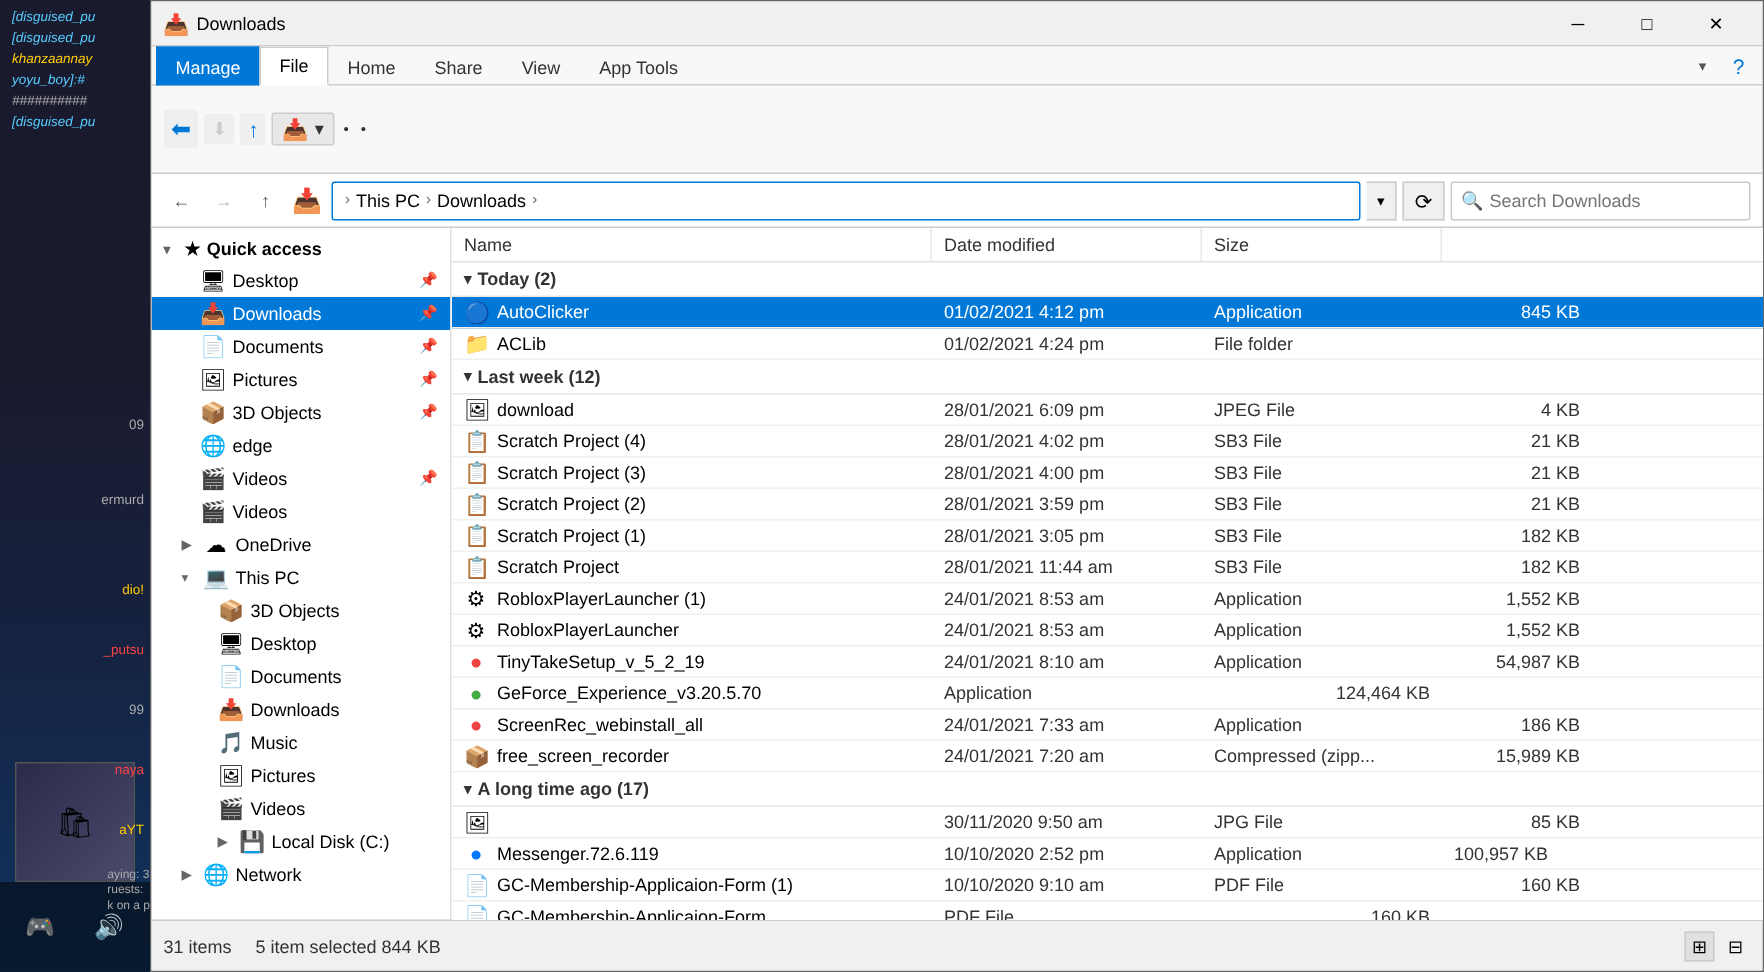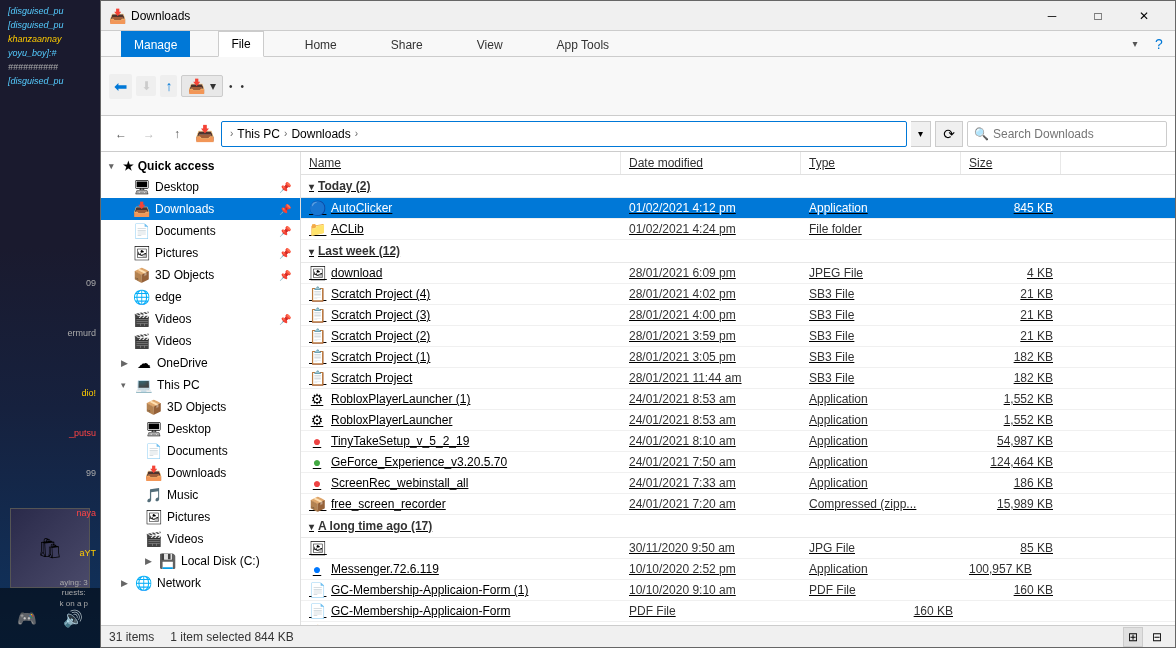--- a/index.html
+++ b/index.html
@@ -47,22 +47,21 @@
     
     .ribbon {
       background: #f8f8f8;
       border-bottom: 1px solid #ccc;
       flex-shrink: 0;
     }
     .ribbon-tabs {
       display: flex;
       height: 26px;
       border-bottom: 1px solid #ccc;
-      padding-left: 20px;
-      gap: 28px;
+      padding-left: 3px;
     }
     .ribbon-tab {
       padding: 0 12px;
       height: 26px;
       display: flex;
       align-items: center;
       font-size: 12px;
       cursor: pointer;
       border: 1px solid transparent;
       border-bottom: none;
@@ -179,21 +178,20 @@
     .nav-item .pin-icon { margin-left: auto; font-size: 10px; color: #888; }
     .nav-indent1 { padding-left: 20px; }
     .nav-indent2 { padding-left: 32px; }
     .nav-indent3 { padding-left: 44px; }
 
     
     .file-list {
       flex: 1;
       overflow-y: auto;
       background: #fff;
-      text-decoration: underline;
     }
     .column-header {
       display: grid;
       grid-template-columns: 320px 180px 160px 100px;
       border-bottom: 1px solid #e0e0e0;
       background: #fff;
       position: sticky;
       top: 0;
       z-index: 10;
     }
@@ -240,21 +238,21 @@
     .file-icon { font-size: 14px; width: 16px; text-align: center; }
     .file-cell {
       padding: 2px 8px;
       font-size: 12px;
       color: #333;
     }
     .file-row.highlighted .file-cell { color: #fff; }
 
     
     .status-bar {
-      height: 22px;
+      height: 34px;
       background: #f0f0f0;
       border-top: 1px solid #ccc;
       display: flex;
       align-items: center;
       padding: 0 8px;
       gap: 16px;
       font-size: 12px;
       color: #333;
       flex-shrink: 0;
     }
@@ -303,21 +301,21 @@
       <div style="font-size:16px;">🎮</div>
       <div style="font-size:16px;">🔊</div>
     </div>
     <div style="position:absolute;top:30px;right:4px;font-size:9px;color:#aaa;">09</div>
     <div style="position:absolute;top:80px;right:4px;font-size:9px;color:#aaa;">ermurd</div>
     <div style="position:absolute;top:140px;right:4px;font-size:9px;color:#fc0;">dio!</div>
     <div style="position:absolute;top:180px;right:4px;font-size:9px;color:#f44;">_putsu</div>
     <div style="position:absolute;top:220px;right:4px;font-size:9px;color:#aaa;">99</div>
     <div style="position:absolute;top:260px;right:4px;font-size:9px;color:#f44;">naya</div>
     <div style="position:absolute;top:300px;right:4px;font-size:9px;color:#fc0;">aYT</div>
-    <div style="position:absolute;top:330px;right:12px;font-size:8px;color:#aaa;text-align:center;line-height:1.3;">aying: 3<br>ruests:<br>k on a p</div>
+    <div style="position:absolute;top:330px;right:0;font-size:8px;color:#aaa;text-align:left;line-height:1.3;">aying: 3<br>ruests:<br>k on a p</div>
   </div>
 </div>
 
 <div class="window">
 
   <div class="title-bar">
     <span class="title-bar-icon">📥</span>
     <span class="title-bar-text">Downloads</span>
     <div class="title-bar-controls">
       <button class="title-bar-btn">─</button>
@@ -477,21 +475,20 @@
         <span class="nav-icon">🌐</span>
         <span class="nav-label">Network</span>
       </div>
     </div>
 
     <div class="file-list">
 
       <div class="column-header">
         <div class="col-header">Name</div>
         <div class="col-header">Date modified</div>
-        <div class="col-header">Type</div>
         <div class="col-header">Size</div>
       </div>
 
       <div class="group-header">
         <span class="group-expand">▾</span>
         <span>Today (2)</span>
       </div>
       <div class="file-row highlighted">
         <div class="file-name">
           <span class="file-icon">🔵</span>
@@ -594,21 +591,20 @@
           </div>
         <div class="file-cell">24/01/2021 8:10 am</div>
         <div class="file-cell">Application</div>
         <div class="file-cell" style="text-align:right;">54,987 KB</div>
       </div>
       <div class="file-row">
         <div class="file-name">
             <span class="file-icon" style="color:#4a4;">●</span>
             <span>GeForce_Experience_v3.20.5.70</span>
           </div>
-        <div class="file-cell">24/01/2021 7:50 am</div>
         <div class="file-cell">Application</div>
         <div class="file-cell" style="text-align:right;">124,464 KB</div>
       </div>
       <div class="file-row">
         <div class="file-name">
             <span class="file-icon" style="color:#e44;">●</span>
             <span>ScreenRec_webinstall_all</span>
           </div>
         <div class="file-cell">24/01/2021 7:33 am</div>
         <div class="file-cell">Application</div>
@@ -670,20 +666,20 @@
         <div class="file-cell">Compressed (zipp...</div>
         <div class="file-cell" style="text-align:right;">23,649 KB</div>
       </div>
 
     </div>
 
   </div>
 
   <div class="status-bar">
     <span>31 items</span>
-    <span>1 item selected  844 KB</span>
+    <span>5 item selected  844 KB</span>
     <div class="status-bar-right">
       <button class="view-btn active" title="Details">⊞</button>
       <button class="view-btn" title="Large icons">⊟</button>
     </div>
   </div>
 
 </div>
 
 </body></html>

